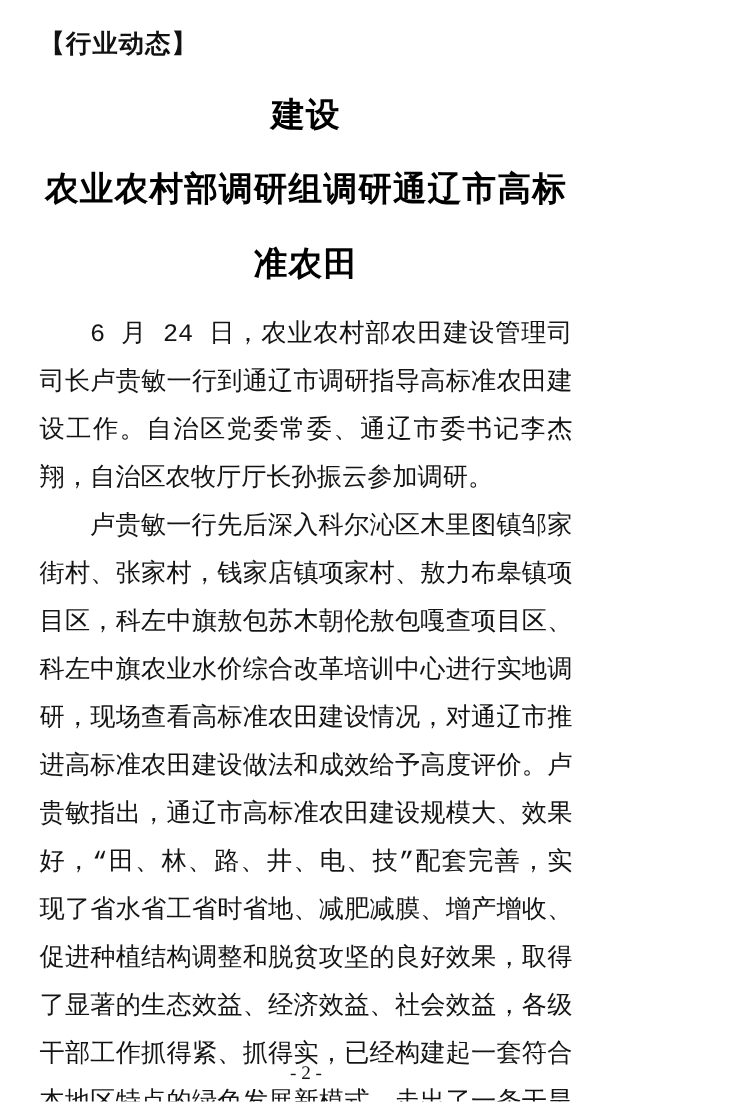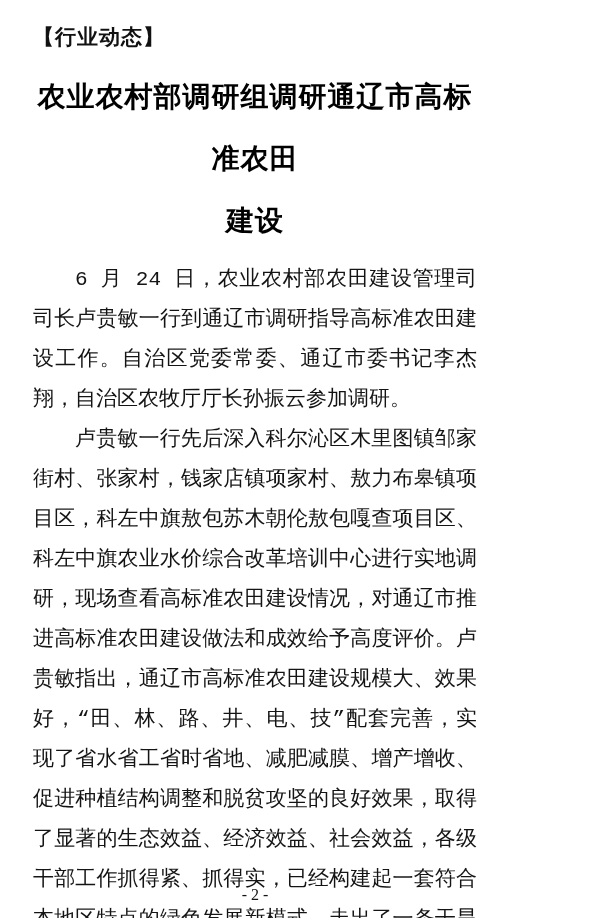--- a/index.html
+++ b/index.html
@@ -69,22 +69,22 @@
   }
 </style>
 </head>
 <body>
 
 <div class="page">
 
   <div class="section-header">【行业动态】</div>
 
   <h1 class="doc-title">
+    <span class="title-line">建设</span>
     <span class="title-line">农业农村部调研组调研通辽市高标准农田</span>
-    <span class="title-line">建设</span>
   </h1>
 
   <div class="doc-body">
     <p>6 月 24 日，农业农村部农田建设管理司司长卢贵敏一行到通辽市调研指导高标准农田建设工作。自治区党委常委、通辽市委书记李杰翔，自治区农牧厅厅长孙振云参加调研。</p>
     <p>卢贵敏一行先后深入科尔沁区木里图镇邹家街村、张家村，钱家店镇项家村、敖力布皋镇项目区，科左中旗敖包苏木朝伦敖包嘎查项目区、科左中旗农业水价综合改革培训中心进行实地调研，现场查看高标准农田建设情况，对通辽市推进高标准农田建设做法和成效给予高度评价。卢贵敏指出，通辽市高标准农田建设规模大、效果好，“田、林、路、井、电、技”配套完善，实现了省水省工省时省地、减肥减膜、增产增收、促进种植结构调整和脱贫攻坚的良好效果，取得了显著的生态效益、经济效益、社会效益，各级干部工作抓得紧、抓得实，已经构建起一套符合本地区特点的绿色发展新模式，走出了一条干旱半干旱地区农业可持续发展的好路子。希望继续探索完善长效运行管理机制，推进农业水价改革，进一步拓宽项目筹资渠道，扎实推进高标准农田建设，为全国做出贡献和表率。</p>
 
   </div>
 
   <div class="page-number">- 2 -</div>
 

